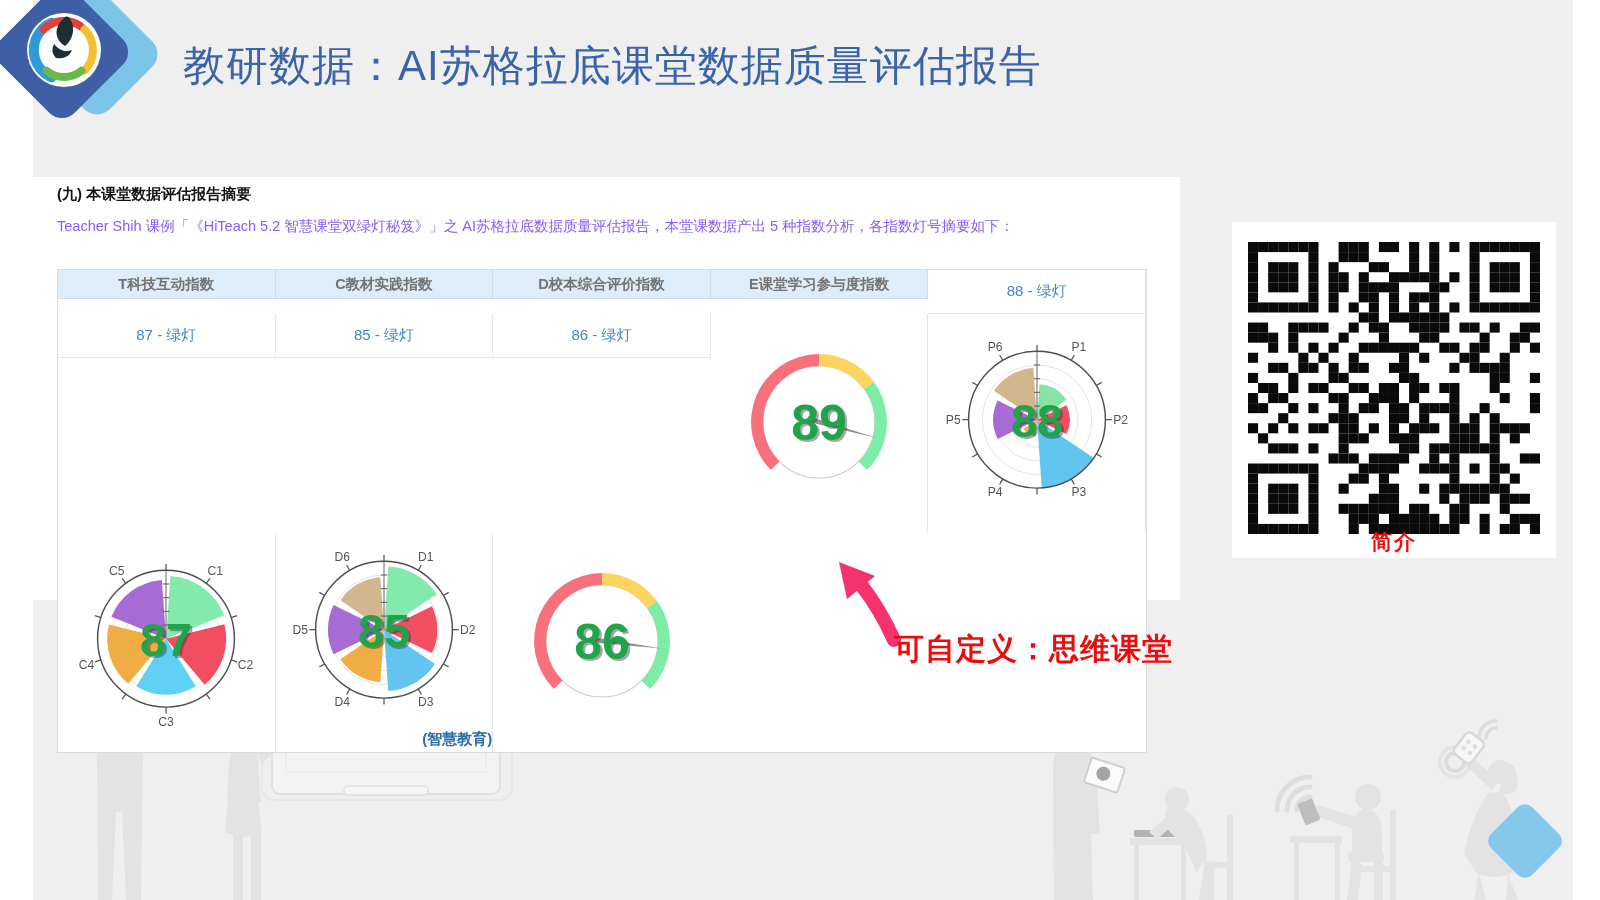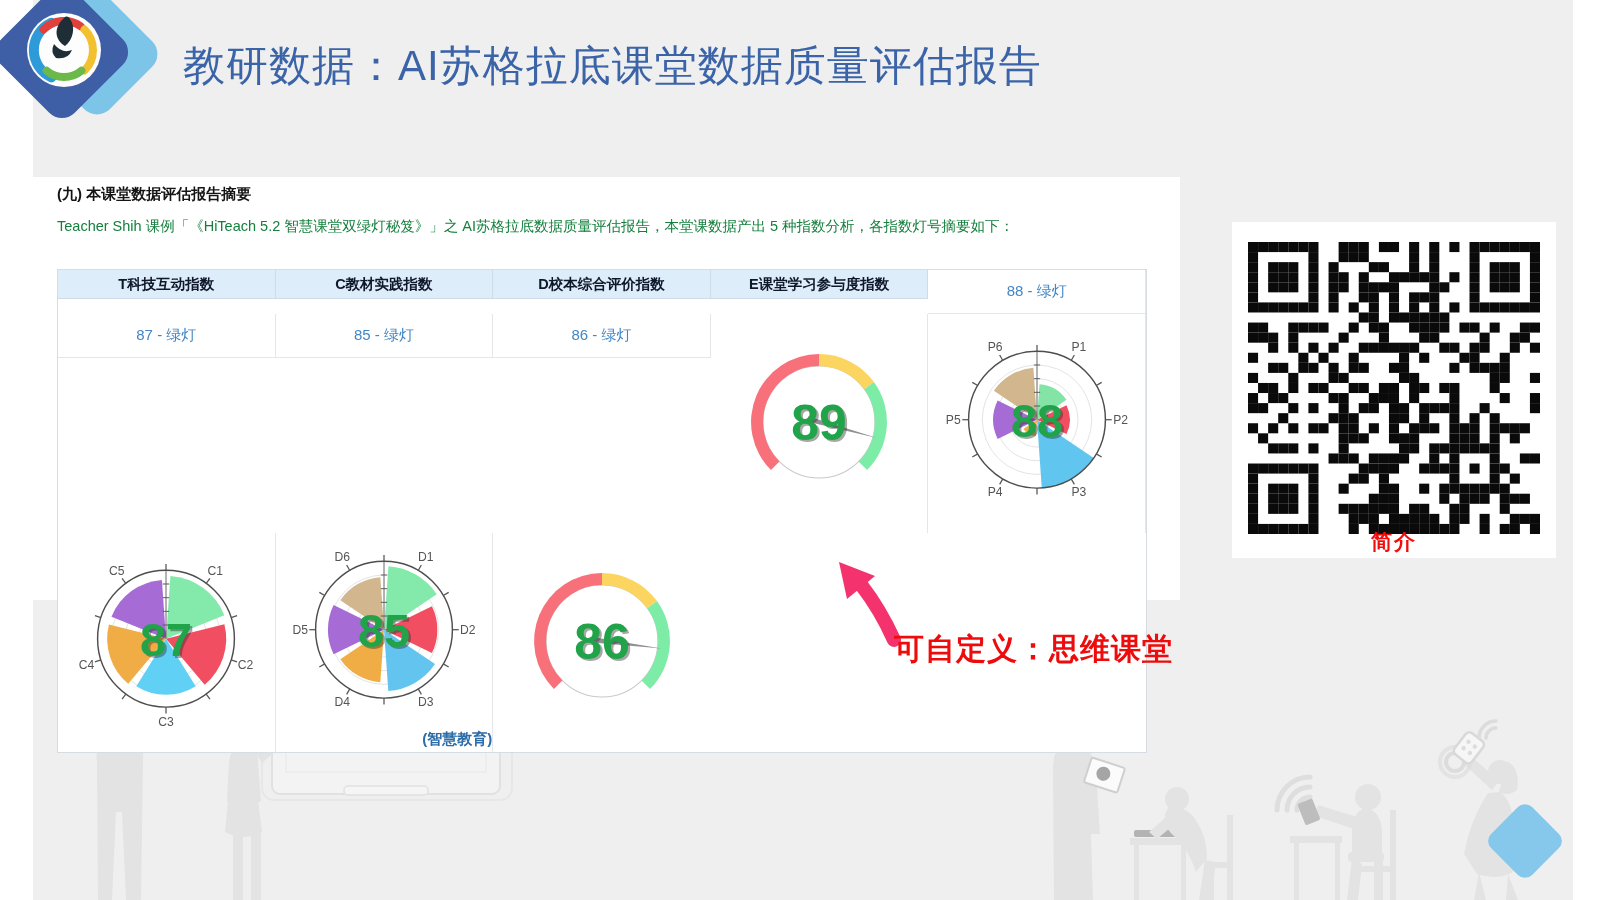--- a/index.html
+++ b/index.html
@@ -10,24 +10,24 @@
   }
   .panel{position:absolute;left:33px;top:0;width:1540px;height:900px;background:var(--panel_gray,#efefef);z-index:0;}
   .decor{position:absolute;left:0;top:0;z-index:1;}
   .logo{position:absolute;left:-8px;top:-12px;z-index:4;}
   .header-title{
     position:absolute;left:183px;top:38px;z-index:3;
     font-size:42px;color:var(--title_blue,#3b64a8);letter-spacing:1px;white-space:nowrap;
   }
   .card{position:absolute;left:33px;top:177px;width:1147px;height:423px;background:#ffffff;z-index:2;}
   .sec-heading{position:absolute;left:24px;top:8px;font-size:15px;font-weight:bold;color:#141414;text-align:right;}
-  .intro{position:absolute;left:24px;top:40px;font-size:14.5px;color:#15803d;white-space:nowrap;}
+  .intro{position:absolute;left:24px;top:40px;font-size:14.5px;color:#8b5cf6;white-space:nowrap;}
   .tbl{position:absolute;left:24px;top:92px;width:1088px;border:1px solid #d6dce1;display:grid;grid-template-columns:repeat(5,1fr);background:#fff;}
   .th{height:28px;background:var(--table_header_bg,#ddedf9);display:flex;align-items:center;justify-content:center;
-      font-size:14.5px;font-weight:bold;color:#0f172a;border-right:1px solid #cfdbe6;border-bottom:1px solid #cfdbe6;}
+      font-size:14.5px;font-weight:bold;color:#737373;border-right:1px solid #cfdbe6;border-bottom:1px solid #cfdbe6;}
   .tv{height:43px;display:flex;align-items:center;justify-content:center;font-size:15px;color:var(--value_blue,#4286c5);
       border-right:1px solid #e3e7ea;border-bottom:1px solid #e3e7ea;}
   .tc{height:219px;position:relative;display:flex;align-items:center;justify-content:center;border-right:1px solid #e3e7ea;}
   .th:nth-child(5),.tv:nth-child(10),.tc:last-child{border-right:none;}
   .tc.with-caption{padding-bottom:18px;box-sizing:border-box;}
   .chart-caption{position:absolute;left:0;bottom:3px;width:100%;text-align:right;
       font-size:15px;font-weight:bold;color:var(--caption_blue,#2c6ca8);}
   .qrbox{position:absolute;left:1232px;top:222px;width:324px;height:336px;background:#ffffff;z-index:2;
       display:flex;align-items:center;justify-content:center;}
   .qr-caption{position:absolute;left:1232px;top:528px;width:324px;text-align:center;z-index:2;

